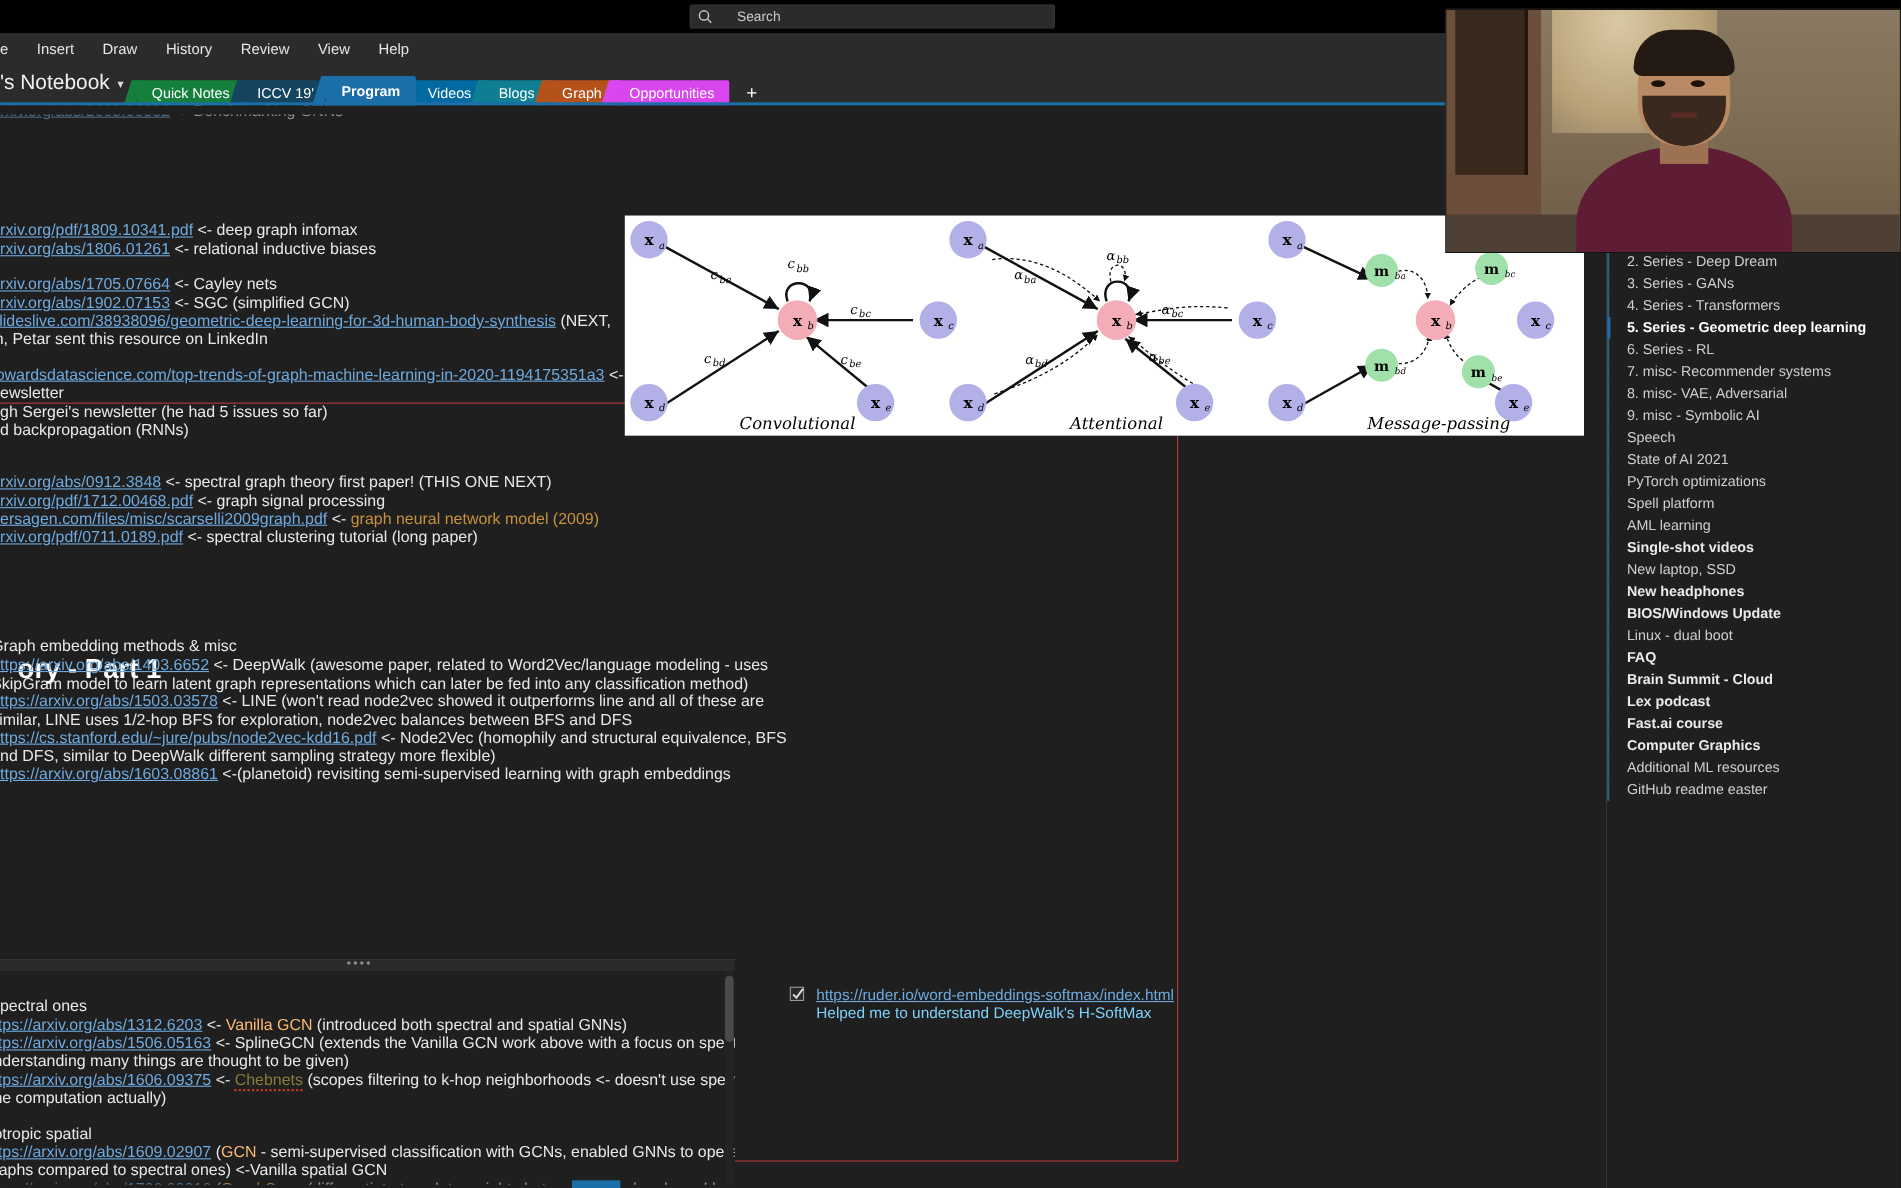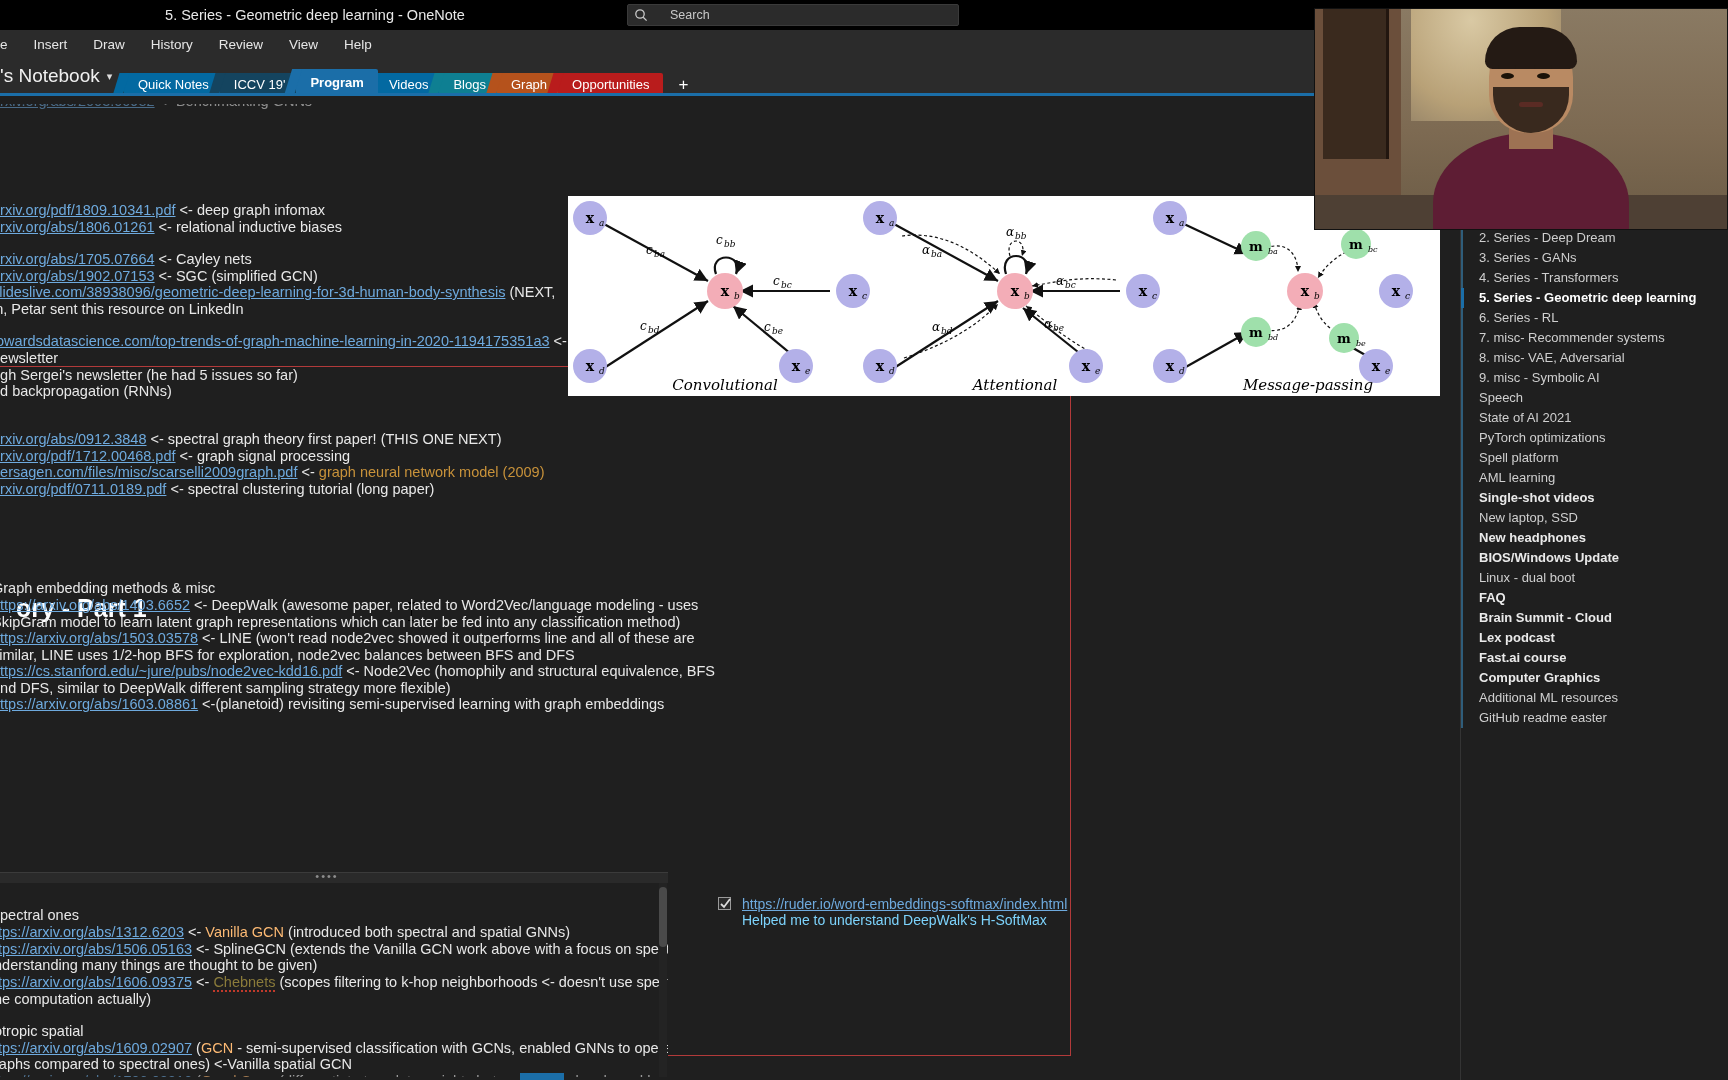--- a/index.html
+++ b/index.html
@@ -205,21 +205,20 @@
   .wc-eye.l { left: 68px; } .wc-eye.r { left: 104px; }
   .wc-brow { position: absolute; bottom: 160px; width: 18px; height: 4px; background: #241a14; border-radius: 3px; }
   .wc-brow.l { left: 65px; } .wc-brow.r { left: 101px; }
 </style>
 </head>
 <body>
 
 <div id="root">
 
   <div class="titlebar">
-    <div class="titlebar-text">5. Series - Geometric deep learning  -  OneNote</div>
 
     <div class="searchbox">
       <span class="si">
         <svg width="14" height="14" viewBox="0 0 14 14">
             <circle cx="6" cy="6" r="4.2" fill="none" stroke="#c9c9c9" stroke-width="1.3"></circle>
             <line x1="9.2" y1="9.2" x2="12.6" y2="12.6" stroke="#c9c9c9" stroke-width="1.3"></line>
           </svg>
       </span>
       <span class="st">Search</span>
     </div>
@@ -241,27 +240,27 @@
       <div class="menu-item">Help</div>
     </div>
   </div>
 
   <div class="tabstrip">
     <div class="nb-title">
       <span>'s Notebook</span>
       <span class="nb-caret">▾</span>
     </div>
     <div class="tabs">
-      <div class="tab" style="background:#0369a1">Quick Notes</div>
+      <div class="tab" style="background:#15803d">Quick Notes</div>
       <div class="tab" style="background:#14445f">ICCV 19'</div>
       <div class="tab active" style="background:#1b6ea8">Program</div>
       <div class="tab" style="background:#0369a1">Videos</div>
       <div class="tab" style="background:#0e7f92">Blogs</div>
       <div class="tab" style="background:#b5521c">Graph</div>
-      <div class="tab" style="background:#b91c1c">Opportunities</div>
+      <div class="tab" style="background:#d946ef">Opportunities</div>
       <div class="tab-add">+</div>
     </div>
   </div>
   <div class="tabline"></div>
 
   <div class="page">
 
     <div class="note-line" style="left:-8px; top:-3px; opacity:.55">
       <a class="lnk">arxiv.org/abs/2003.00982</a><span> &lt;- Benchmarking GNNs</span>
     </div>

